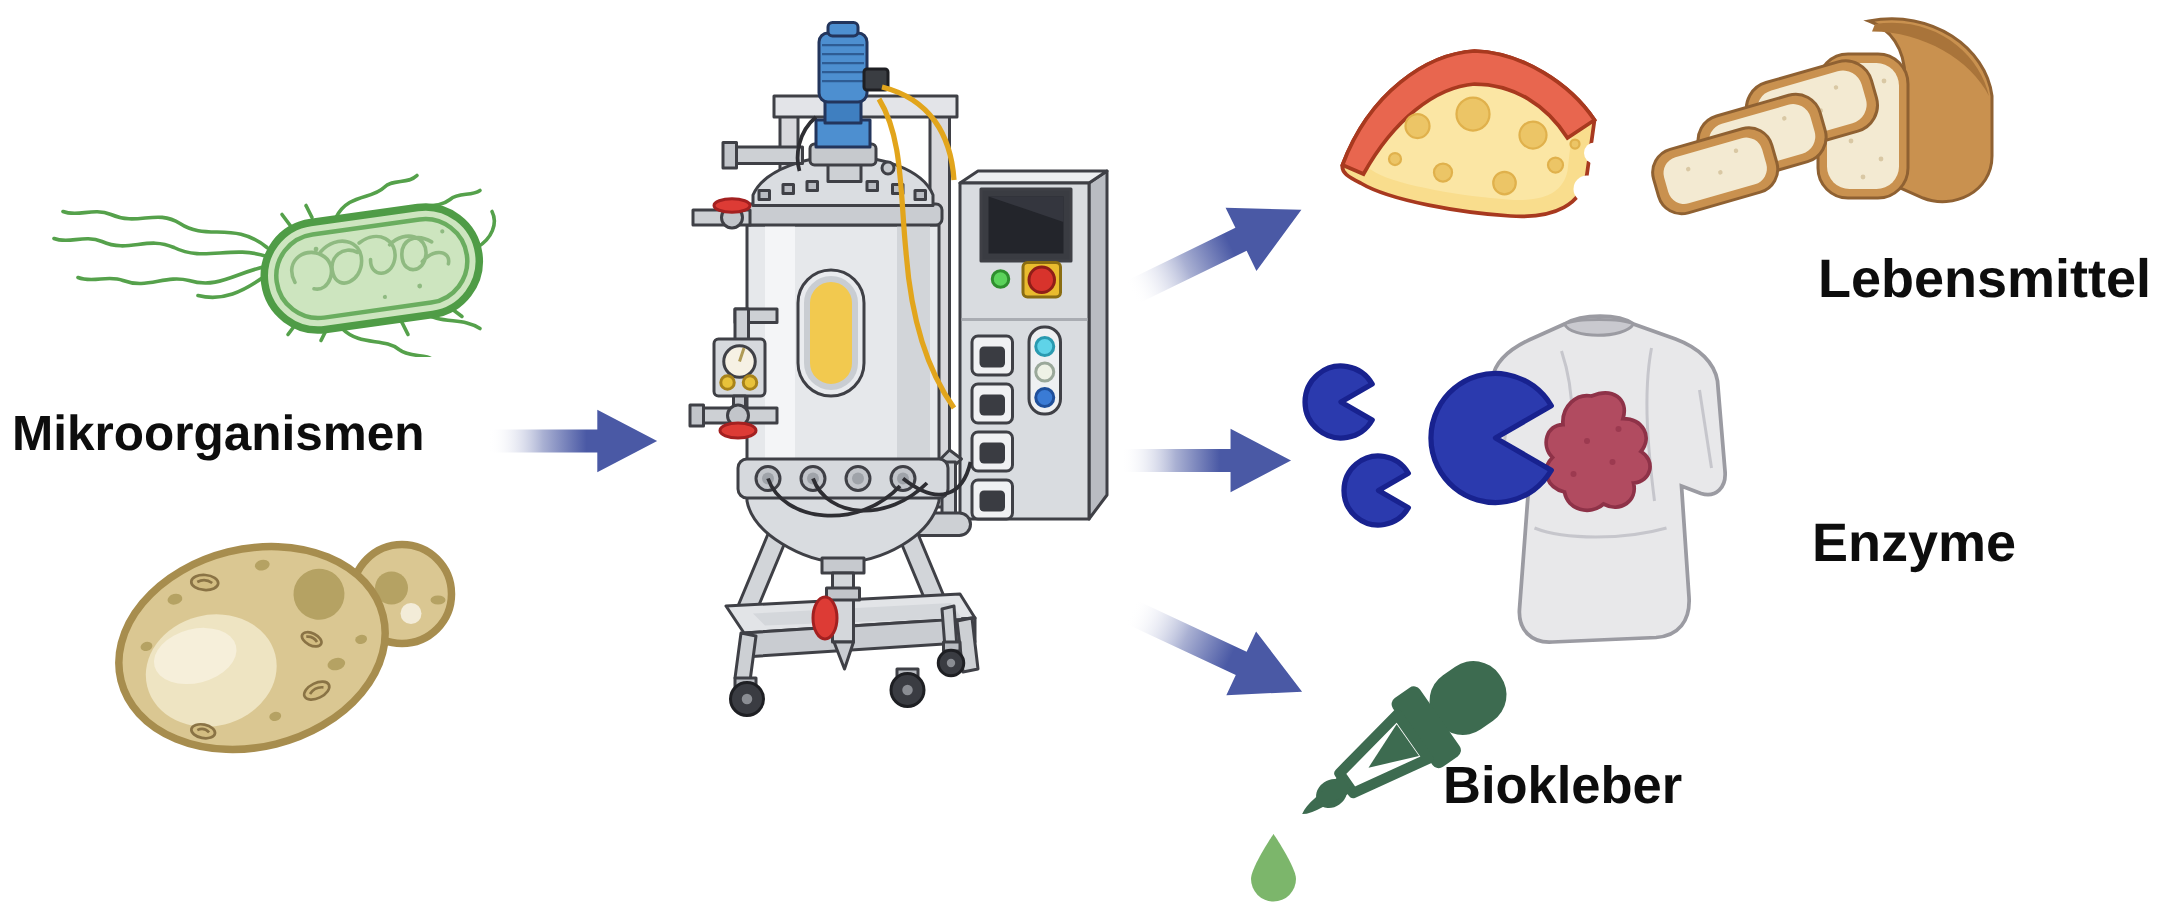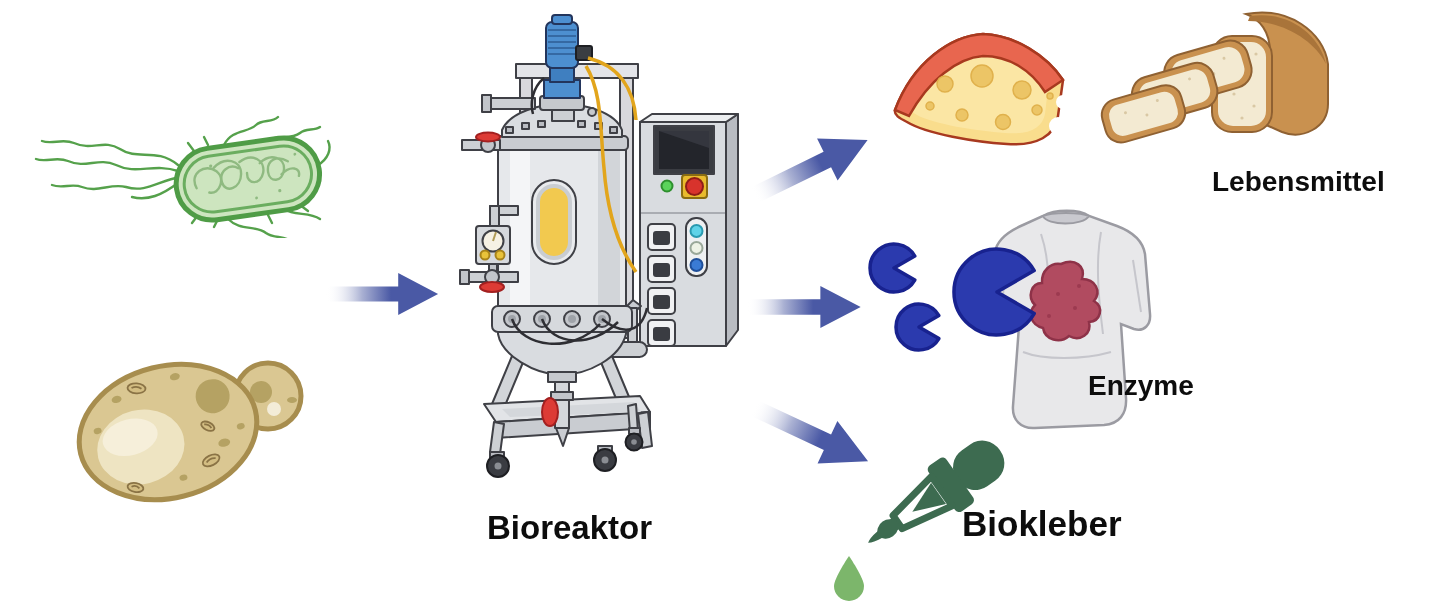--- a/index.html
+++ b/index.html
@@ -1,21 +1,21 @@
 <!DOCTYPE html>
 <html><head>
 <meta charset="utf-8">
 <style>
   html,body{margin:0;padding:0;background:#fff;}
   #stage{position:relative;width:1440px;height:611px;background:#fff;overflow:hidden;
          font-family:"Liberation Sans",sans-serif;}
   .abs{position:absolute;}
   .lbl{position:absolute;font-weight:700;color:#0d0d0d;white-space:nowrap;line-height:1;}
   .lbl-sm{font-size:32px;}
-  .lbl-lg{font-size:28px;}
+  .lbl-lg{font-size:36px;}
 </style>
 </head>
 <body>
 
 <div id="stage">
 
   <svg class="abs" style="left:28px;top:103px;" width="310" height="135" viewBox="0 0 310 135">
     <g fill="none" stroke="#55a14b" stroke-width="2.4" stroke-linecap="round">
       <path d="M150,62 C128,44 110,58 92,46 C76,36 64,48 46,40 C34,35 24,42 14,38"></path>
       <path d="M150,68 C126,60 108,72 88,62 C70,54 58,66 40,58 C28,53 18,60 8,56"></path>
@@ -76,20 +76,21 @@
             <path d="M-4,0 Q0,-3 4,0" fill="none"></path>
           </g>
         <g transform="translate(140,84) rotate(40)">
             <ellipse rx="7" ry="4"></ellipse>
             <path d="M-4,0 Q0,-2.5 4,0" fill="none"></path>
           </g>
       </g>
     </g>
   </svg>
 
+  <div class="lbl lbl-sm" style="left:8px;top:272px;font-size:33px;">Mikroorganismen</div>
 
   <svg class="abs" style="left:326px;top:270px;" width="114" height="48" viewBox="0 0 120 50">
     <defs>
         <linearGradient id="g1" x1="0" y1="0" x2="1" y2="0">
       <stop offset="0" stop-color="#ffffff" stop-opacity="0"></stop>
       <stop offset="0.32" stop-color="#aab1d3"></stop>
       <stop offset="0.58" stop-color="#4a59a5"></stop>
     </linearGradient>
       </defs>
     <path d="M0,17 L76,17 L76,3 L118,25 L76,47 L76,33 L0,33 Z" fill="url(#g1)"></path>
@@ -236,21 +237,20 @@
         <path d="M104,70 C92,80 90,96 93,106" stroke="#2e2e33" stroke-width="2.5"></path>
         <path d="M72,311 C82,340 132,346 160,316" stroke="#2e2e33" stroke-width="2.5"></path>
         <path d="M102,311 C112,338 152,340 178,314" stroke="#2e2e33" stroke-width="2.5"></path>
         <path d="M162,311 C186,330 202,322 207,300" stroke="#2e2e33" stroke-width="2.5"></path>
         <path d="M148,50 C180,58 194,82 196,112" stroke="#e2a51c" stroke-width="3.5"></path>
         <path d="M146,58 C162,84 160,120 164,160 C167,200 176,236 196,264" stroke="#e2a51c" stroke-width="3.5"></path>
       </g>
     </g>
   </svg>
 
-  <div class="lbl lbl-sm" style="left:487px;top:511px;font-size:33px;">Bioreaktor</div>
 
   <div class="abs" style="left:748px;top:140px;width:128px;height:54px;transform:rotate(-26deg);">
     <svg width="128" height="54" viewBox="0 0 120 50">
       <defs>
           <linearGradient id="g2" x1="0" y1="0" x2="1" y2="0">
         <stop offset="0" stop-color="#ffffff" stop-opacity="0"></stop>
         <stop offset="0.32" stop-color="#aab1d3"></stop>
         <stop offset="0.58" stop-color="#4a59a5"></stop>
       </linearGradient>
         </defs>
@@ -368,21 +368,21 @@
   </svg>
 
   <svg class="abs" style="left:856px;top:230px;" width="195" height="135" viewBox="0 0 195 135">
     <g fill="#2b3aae" stroke="#18228f" stroke-width="3.5" stroke-linejoin="round">
       <path d="M38,38 L58.8,50 A24,24 0 1 1 58.8,26 Z"></path>
       <path d="M63,97 L82.9,108.5 A23,23 0 1 1 82.9,85.5 Z"></path>
       <path d="M141,62 L178.2,83.5 A43,43 0 1 1 178.2,40.5 Z"></path>
     </g>
   </svg>
 
-  <div class="lbl lbl-lg" style="left:1088px;top:344px;margin-top:28px;">Enzyme</div>
+  <div class="lbl lbl-lg" style="left:1208px;top:344px;">Enzyme</div>
 
   <svg class="abs" style="left:820px;top:428px;" width="200" height="180" viewBox="0 0 200 180">
     <g transform="rotate(-35 112 70)" fill="#3d6b50">
       <rect x="143" y="48" width="52" height="44" rx="21"></rect>
       <rect x="124" y="42" width="22" height="56" rx="5"></rect>
       <path d="M124,52 L70,62 L70,78 L124,88 Z" fill="#ffffff" stroke="#3d6b50" stroke-width="7" stroke-linejoin="round"></path>
       <path d="M120,57 L88,70 L120,83 Z"></path>
       <ellipse cx="58" cy="70" rx="11" ry="9"></ellipse>
       <path d="M70,63 L48,66 Q38,67 34,70 Q38,73 48,74 L70,77 Z"></path>
     </g>

